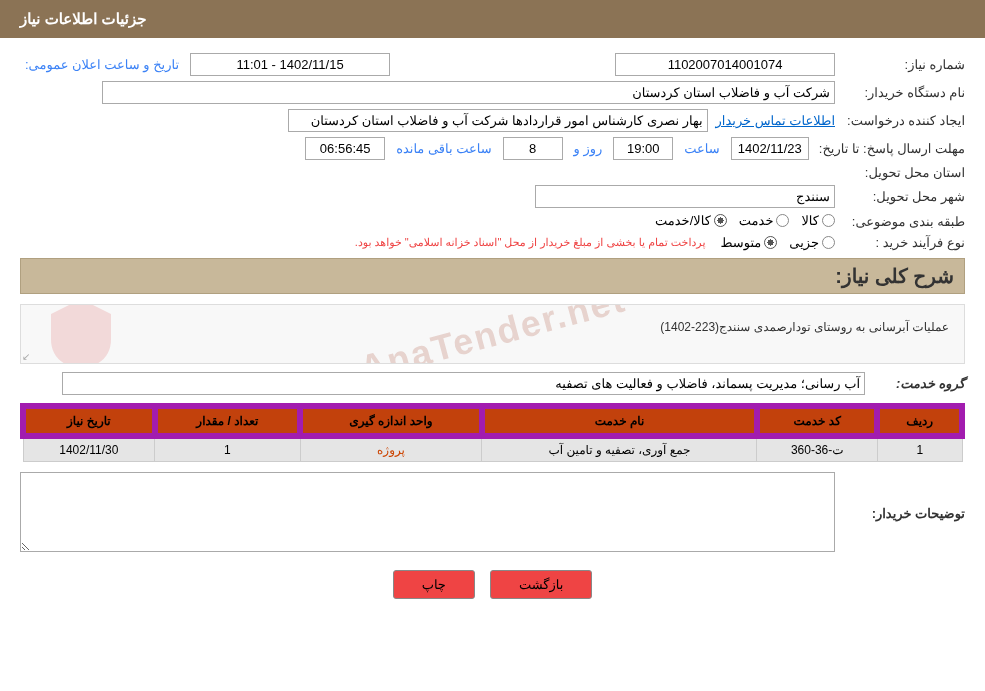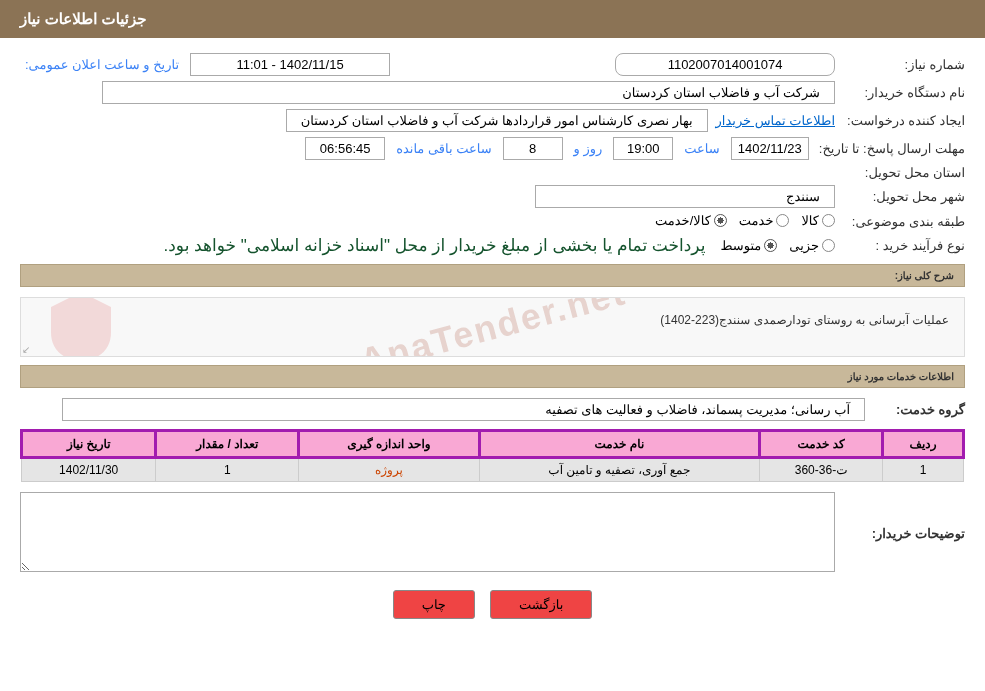--- a/index.html
+++ b/index.html
@@ -25,28 +25,28 @@
       letter-spacing: 0.5px;
     }
     .main-content {
       padding: 15px 20px;
     }
     .section-title {
       background: #c8b89a;
       color: #333;
       padding: 5px 10px;
       font-weight: bold;
-      font-size: 10px;
+      font-size: 20px;
       margin-bottom: 10px;
       border: 1px solid #b0a080;
     }
     .value-box {
       border: 1px solid #aaa;
       background: #fff;
-      padding: 3px 14px;
+      padding: 3px 4px;
       display: inline-block;
       min-width: 120px;
     }
     .link-style {
       color: #0066cc;
       text-decoration: underline;
       cursor: pointer;
     }
     .radio-group {
       display: inline-flex;
@@ -107,22 +107,22 @@
       z-index: 1;
       text-align: right;
     }
     .services-table {
       width: 100%;
       border-collapse: collapse;
       margin-top: 8px;
       font-size: 12px;
     }
     .services-table th {
-      background: #f9a8d4;
-      border: 3px solid #a21caf;
+      background: #c2410c;
+      border: 6px solid #a21caf;
       padding: 5px 8px;
       text-align: center;
       font-weight: bold;
     }
     .services-table td {
       border: 1px solid #ccc;
       padding: 4px 8px;
       text-align: center;
       background: #e5e5e5;
     }
@@ -200,42 +200,43 @@
       display: flex;
       align-items: center;
       margin-bottom: 5px;
     }
     .group-service-label {
       min-width: 100px;
       text-align: right;
       padding-left: 10px;
       font-weight: bold;
       color: #333;
+      font-style: italic;
     }
     .process-note {
-      font-size: 17px;
-      color: #14532d;
+      font-size: 11px;
+      color: #ef4444;
     }
   </style>
 </head>
 <body>
 
 <div class="page-wrapper">
 
   <div class="header-bar">
     <span>جزئیات اطلاعات نیاز</span>
   </div>
 
   <div class="main-content">
 
     <div class="row-section">
       <div class="flex-label">شماره نیاز:</div>
       <div class="full-row-value">
         <div style="display:flex; align-items:center; gap:8px;">
-          <div class="value-box" style="min-width:220px; text-align:center;border-radius:8px;">1102007014001074</div>
+          <div class="value-box" style="min-width:220px; text-align:center;">1102007014001074</div>
           <div style="flex:1; display:flex; align-items:center; gap:6px; justify-content:flex-end;">
             <div class="value-box" style="min-width:200px; text-align:center;">1402/11/15 - 11:01</div>
             <span class="inline-label">تاریخ و ساعت اعلان عمومی:</span>
           </div>
         </div>
       </div>
     </div>
 
     <div class="row-section">
       <div class="flex-label">نام دستگاه خریدار:</div>
@@ -325,23 +326,20 @@
         <div class="watermark-area">
           <div class="watermark-text">AnaTender.net</div>
           <svg class="watermark-shield" viewBox="0 0 60 70" fill="#c00">
             <path d="M30 0 L60 15 L60 40 Q60 65 30 70 Q0 65 0 40 L0 15 Z"></path>
           </svg>
           <div class="desc-text">عملیات آبرسانی به روستای تودارصمدی سنندج(223-1402)</div>
         </div>
       </div>
     </div>
 
-    <div class="separator-row">
-      <div class="section-title">اطلاعات خدمات مورد نیاز</div>
-    </div>
 
     <div class="group-service-row">
       <div class="group-service-label">گروه خدمت:</div>
       <div style="flex:1;">
         <div class="value-box" style="width:95%; text-align:right;margin-left:36px;">آب رسانی؛ مدیریت پسماند، فاضلاب و فعالیت های تصفیه</div>
       </div>
     </div>
 
     <table class="services-table">
       <thead>

